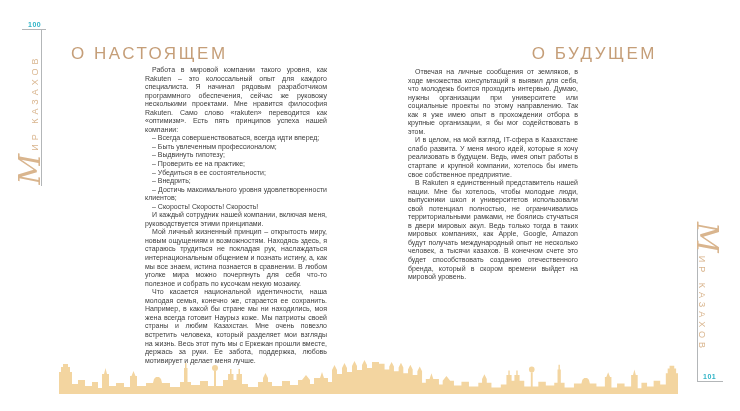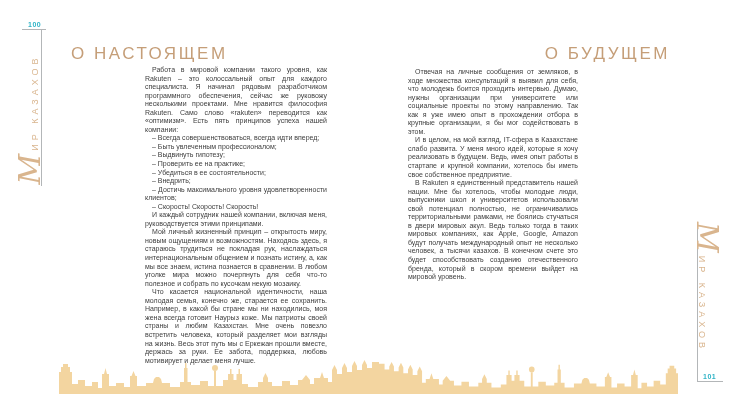--- a/index.html
+++ b/index.html
@@ -64,21 +64,21 @@
   }
 
   
   .heading{
     position:absolute;top:44px;
     color:var(--heading);
     font-size:17px;letter-spacing:2.5px;
     white-space:nowrap;
   }
   .heading-left{left:71px;}
-  .heading-right{right:70px;text-align:center;}
+  .heading-right{right:83px;text-align:center;}
 
   
   .column{
     position:absolute;
     color:var(--body-text);
     font-size:7px;line-height:8.55px;
   }
   .column p{
     margin:0;
     text-indent:7px;

